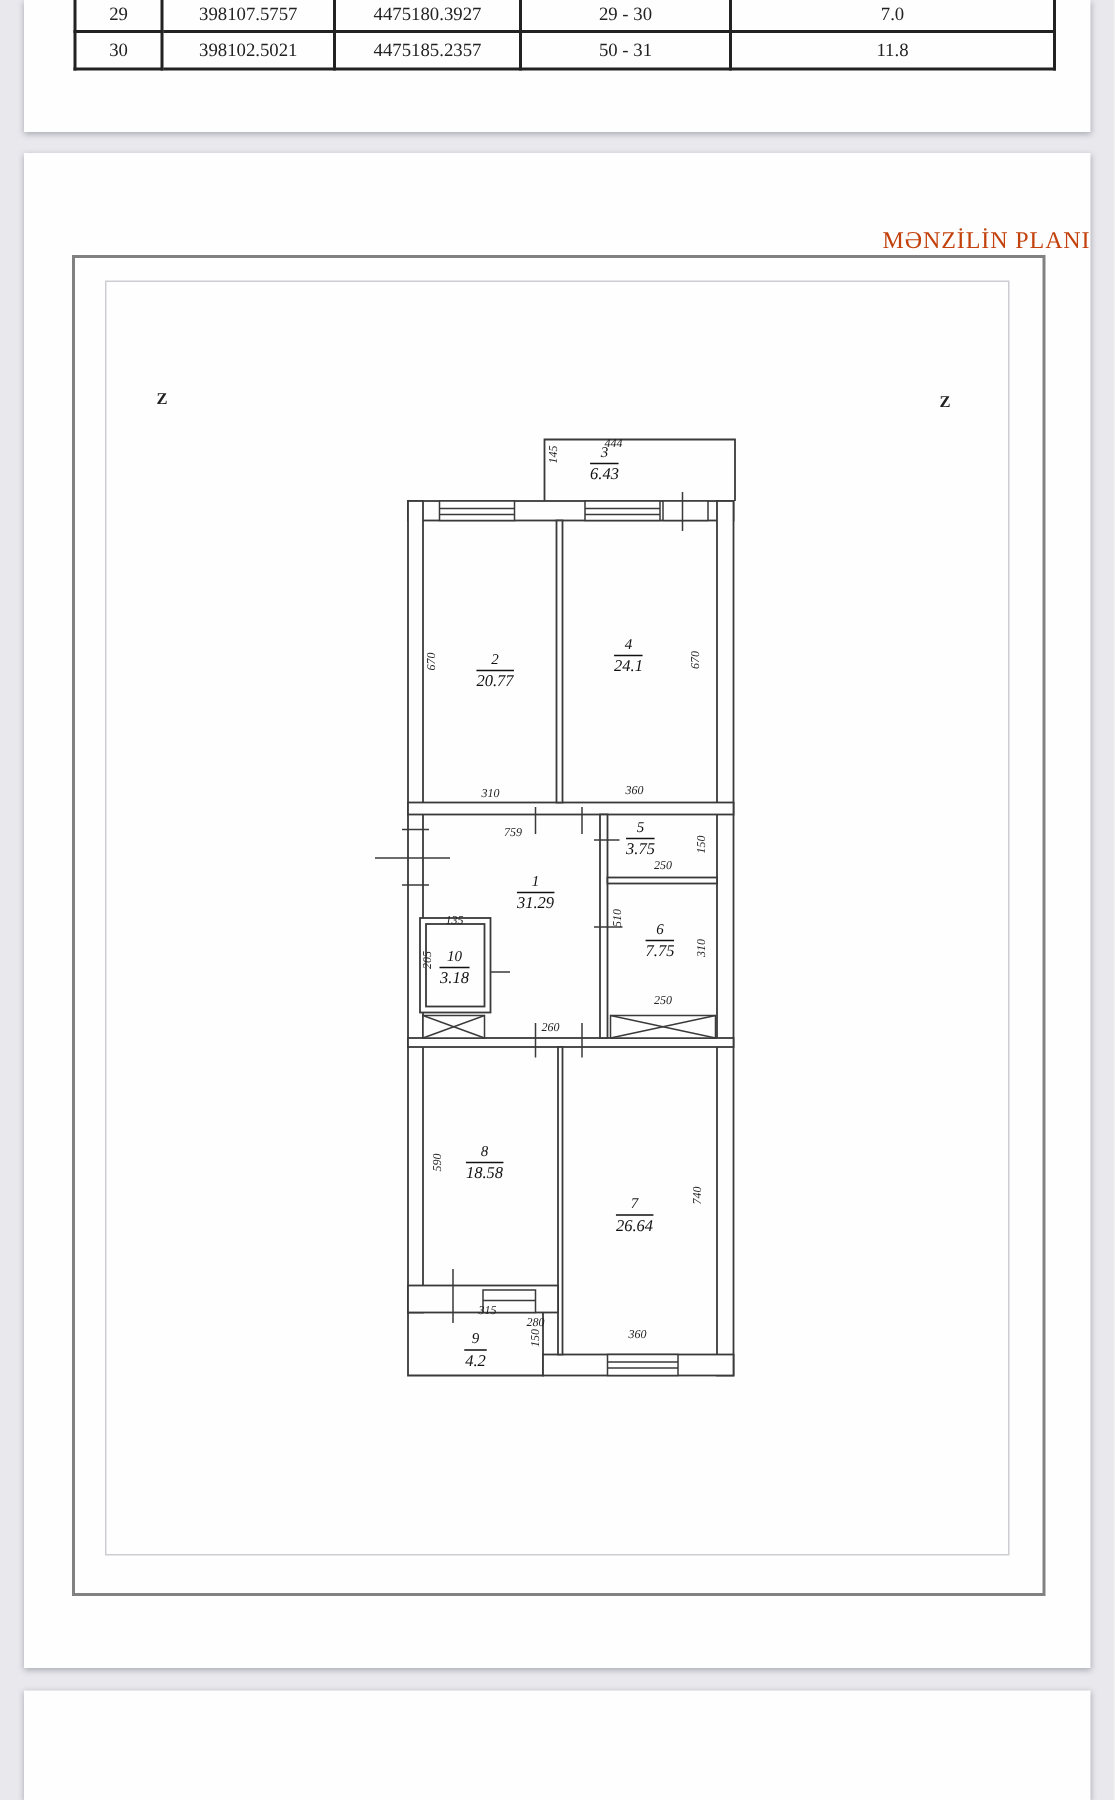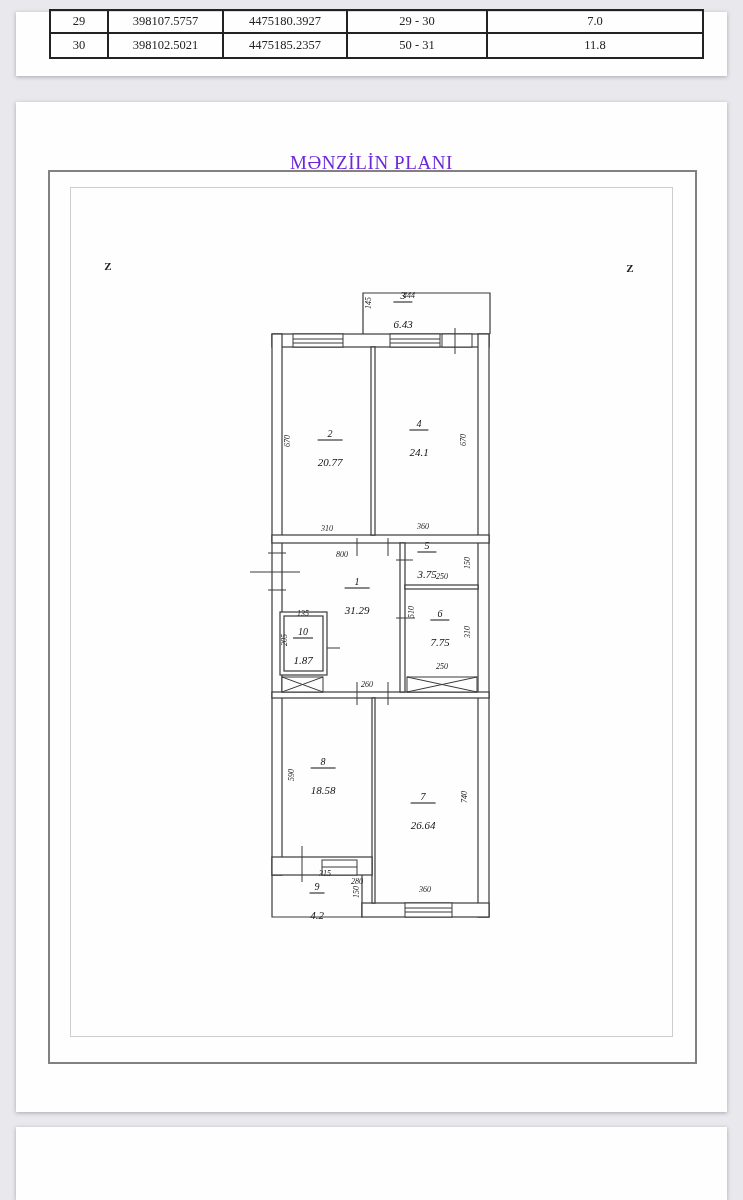--- a/index.html
+++ b/index.html
@@ -7,40 +7,40 @@
     width:743px;height:1200px;overflow:hidden;
     background:#e8e8ed;
     font-family:"Liberation Serif", serif;
     color:#1c1c1c;
     position:relative;
   }
   .page{
     position:absolute;left:16px;width:711px;background:#fefefe;
     box-shadow:0 1px 4px rgba(70,70,85,.4);
   }
-  #page1{top:12px;height:64px;}
+  #page1{top:0;height:88px;}
   #page2{top:102px;height:1010px;}
   #page3{top:1127px;height:73px;}
 
   
   .coord-table{
     position:absolute;top:-3px;left:33px;width:643px;
     border-collapse:collapse;table-layout:fixed;
   }
   .coord-table td{
     border:2px solid #222;text-align:center;
     font-size:12.5px;color:#222;padding:0;height:21px;
   }
   .coord-table tr:last-child td{height:23px;}
   .c0{width:56px;}.c1{width:113px;}.c2{width:122px;}.c3{width:138px;}.c4{width:214px;}
 
   
   .plan-title{
-    position:absolute;top:50px;left:0;width:100%;text-align:center;
-    font-size:19px;letter-spacing:.6px;color:#6d28d9;
+    position:absolute;top:50px;left:0;width:100%;text-align:right;
+    font-size:16px;letter-spacing:.6px;color:#c2410c;
   }
   .outer-frame{
     position:absolute;left:32px;top:68px;width:645px;height:890px;
     border:2px solid #818181;
   }
   .inner-frame{
     position:absolute;left:54px;top:85px;width:601px;height:848px;
     border:1px solid #cdcdd1;
   }
   .compass{
@@ -54,21 +54,21 @@
   .plan-svg{position:absolute;left:0;top:0;}
 
   .room-label{
     position:absolute;transform:translate(-50%,-50%);
     text-align:center;font-style:italic;color:#111;white-space:nowrap;
   }
   .room-label .num{
     display:block;border-bottom:1px solid #111;
     font-size:10px;line-height:11px;padding:0 5px 1px;
   }
-  .room-label .area{display:block;font-size:11px;line-height:13px;padding-top:15px;}
+  .room-label .area{display:block;font-size:11px;line-height:13px;padding-top:1px;}
 
   .dim{
     position:absolute;transform:translate(-50%,-50%);
     font-style:italic;font-size:8px;color:#222;white-space:nowrap;line-height:8px;
   }
   .dim.rot{transform:translate(-50%,-50%) rotate(-90deg);}
 </style>
 </head>
 <body>
 
@@ -183,42 +183,42 @@
     <div class="room-label" style="left:411px;top:458px;">
       <span class="num">5</span>
       <span class="area">3.75</span>
     </div>
     <div class="room-label" style="left:424px;top:526px;">
       <span class="num">6</span>
       <span class="area">7.75</span>
     </div>
     <div class="room-label" style="left:287px;top:544px;">
       <span class="num">10</span>
-      <span class="area">1.87</span>
+      <span class="area">3.18</span>
     </div>
     <div class="room-label" style="left:307px;top:674px;">
       <span class="num">8</span>
       <span class="area">18.58</span>
     </div>
     <div class="room-label" style="left:407px;top:709px;">
       <span class="num">7</span>
       <span class="area">26.64</span>
     </div>
     <div class="room-label" style="left:301px;top:799px;">
       <span class="num">9</span>
       <span class="area">4.2</span>
     </div>
 
     <span class="dim" style="left:393px;top:194px;font-family:Liberation Serif, serif;">444</span>
     <span class="dim rot" style="left:353px;top:201px;">145</span>
     <span class="dim rot" style="left:272px;top:339px;">670</span>
     <span class="dim" style="left:311px;top:427px;">310</span>
     <span class="dim rot" style="left:448px;top:338px;">670</span>
     <span class="dim" style="left:407px;top:425px;">360</span>
-    <span class="dim" style="left:326px;top:453px;">800</span>
+    <span class="dim" style="left:326px;top:453px;">759</span>
     <span class="dim rot" style="left:396px;top:510px;">510</span>
     <span class="dim" style="left:351px;top:583px;">260</span>
     <span class="dim rot" style="left:452px;top:461px;">150</span>
     <span class="dim" style="left:426px;top:475px;">250</span>
     <span class="dim rot" style="left:452px;top:530px;">310</span>
     <span class="dim" style="left:426px;top:565px;">250</span>
     <span class="dim" style="left:287px;top:512px;">135</span>
     <span class="dim rot" style="left:269px;top:538px;">205</span>
     <span class="dim rot" style="left:276px;top:673px;">590</span>
     <span class="dim" style="left:309px;top:772px;">315</span>

